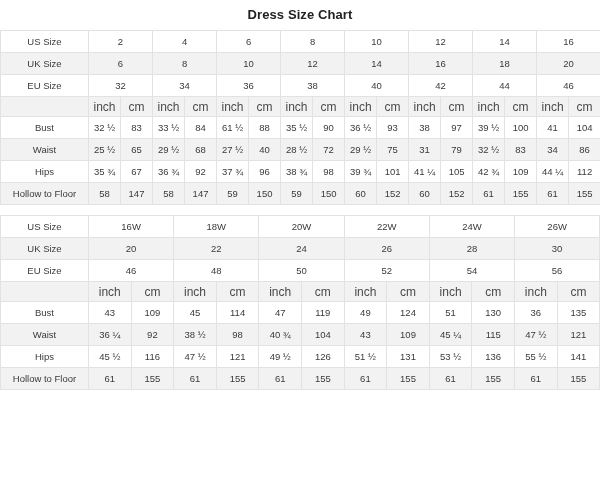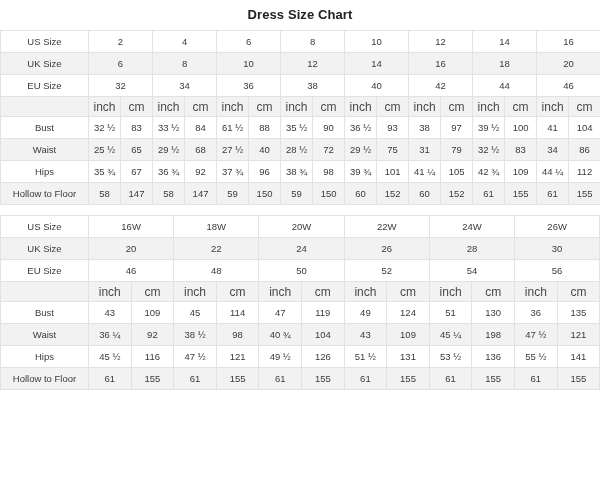--- a/index.html
+++ b/index.html
@@ -289,21 +289,21 @@
           <td class="rowhead">Waist</td>
           <td>36 ¼</td>
           <td>92</td>
           <td>38 ½</td>
           <td>98</td>
           <td>40 ¾</td>
           <td>104</td>
           <td>43</td>
           <td>109</td>
           <td>45 ¼</td>
-          <td>198</td>
+          <td>115</td>
           <td>47 ½</td>
           <td>121</td>
         </tr>
         <tr class="white">
           <td class="rowhead">Hips</td>
           <td>45 ½</td>
           <td>116</td>
           <td>47 ½</td>
           <td>121</td>
           <td>49 ½</td>

